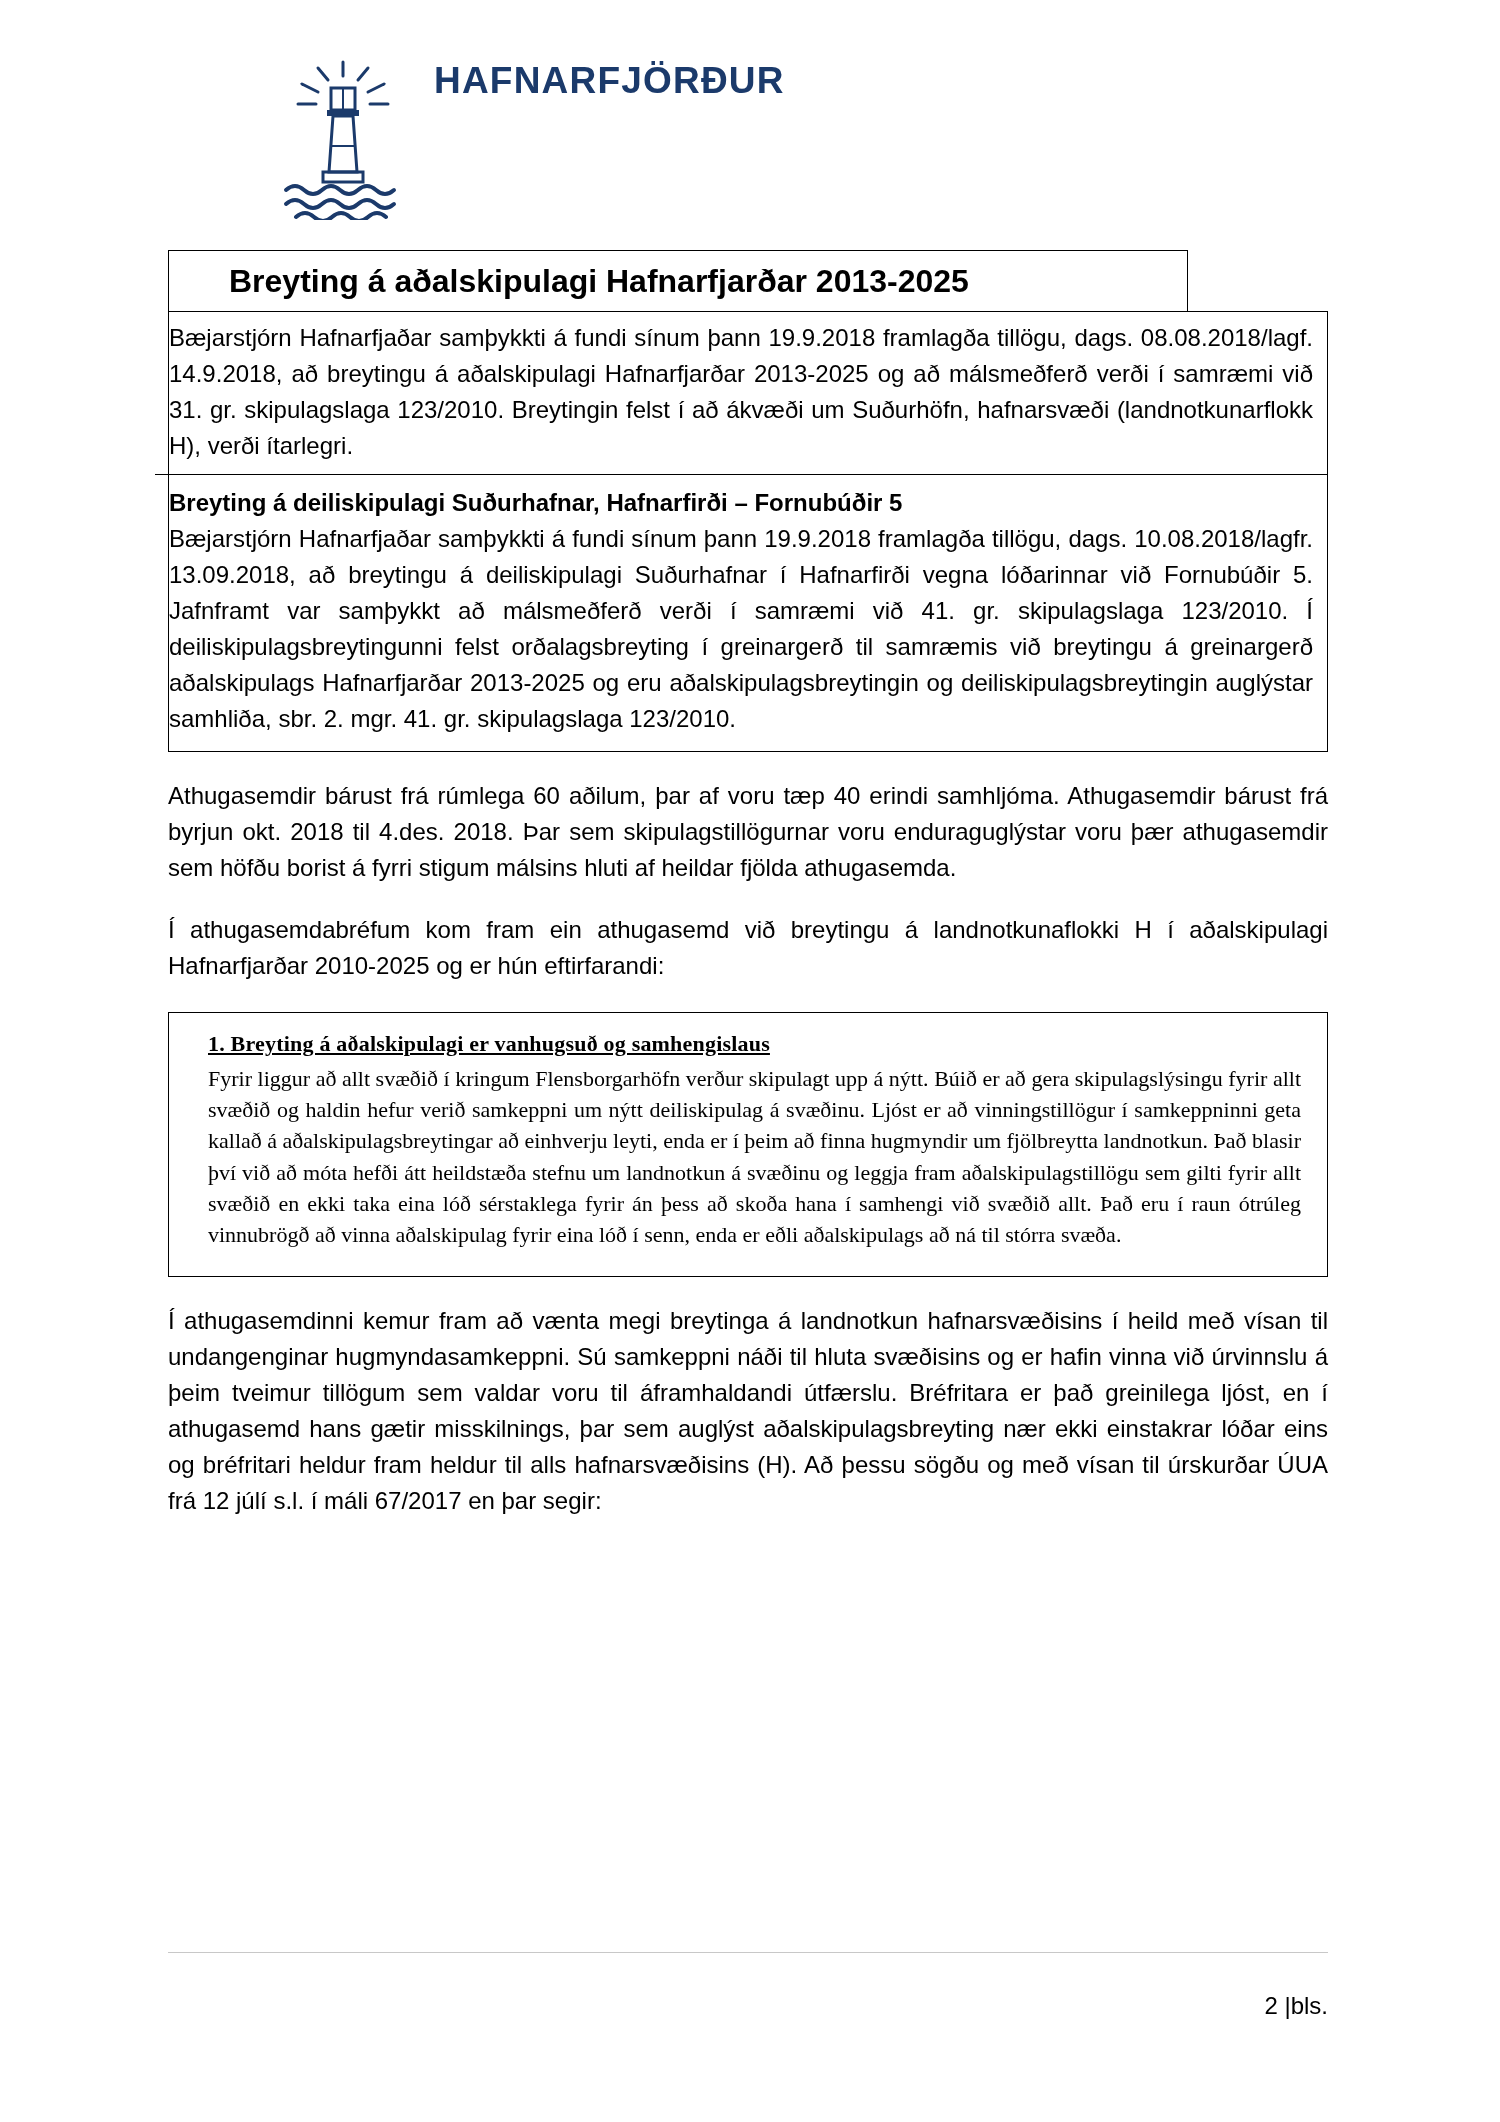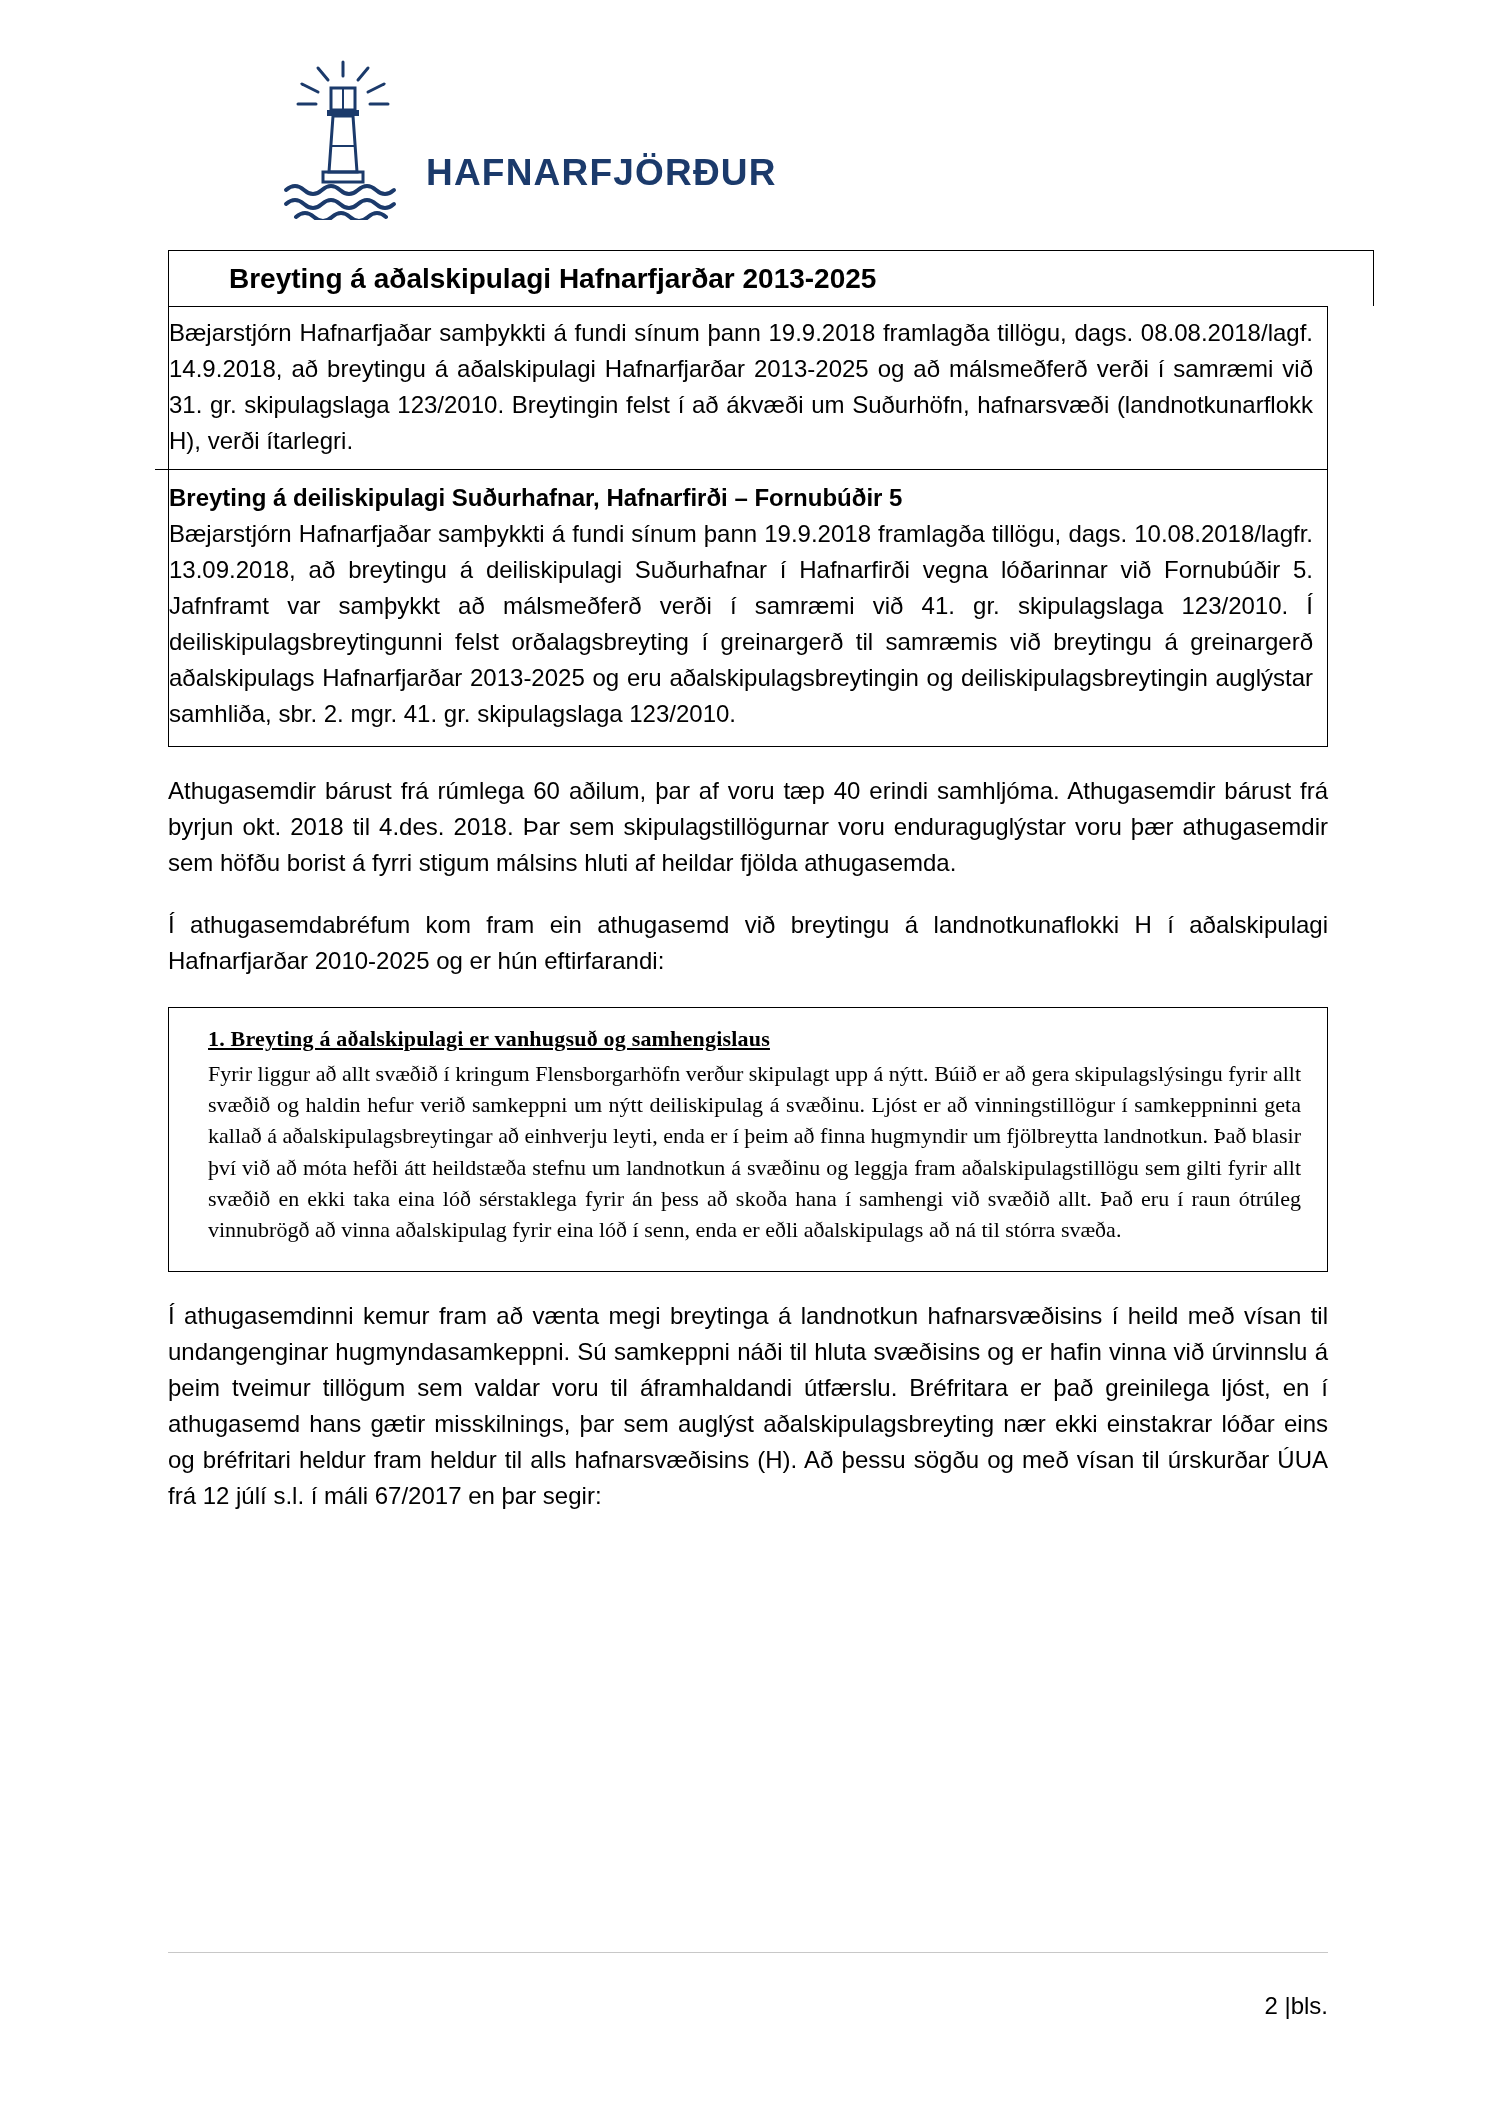--- a/index.html
+++ b/index.html
@@ -25,22 +25,21 @@
   .content {
     position: absolute;
     left: 168px;
     top: 60px;
     width: 1160px;
   }
 
   
   .logo-block {
     display: flex;
-    align-items: flex-end;
-    gap: 18px;
+    gap: 26px;
     margin-left: 110px;
     margin-bottom: 30px;
   }
   .logo-mark {
     width: 130px;
     height: 160px;
     position: relative;
   }
   .logo-text {
     font-family: "Liberation Sans", sans-serif;
@@ -50,23 +49,23 @@
     color: #1b3a6b;
     padding-bottom: 26px;
   }
 
   
   .title-box {
     border: 1.5px solid #000;
     border-bottom: none;
     padding: 10px 14px 10px 60px;
     font-weight: bold;
-    font-size: 28px;
+    font-size: 32px;
     line-height: 1.25;
-    width: 1206px;
+    width: 1020px;
     box-sizing: border-box;
   }
   .outer-box {
     border: 1.5px solid #000;
     padding: 8px 14px 14px 0;
     box-sizing: border-box;
   }
   .outer-box p {
     margin: 0 0 0 0;
     font-size: 24px;

